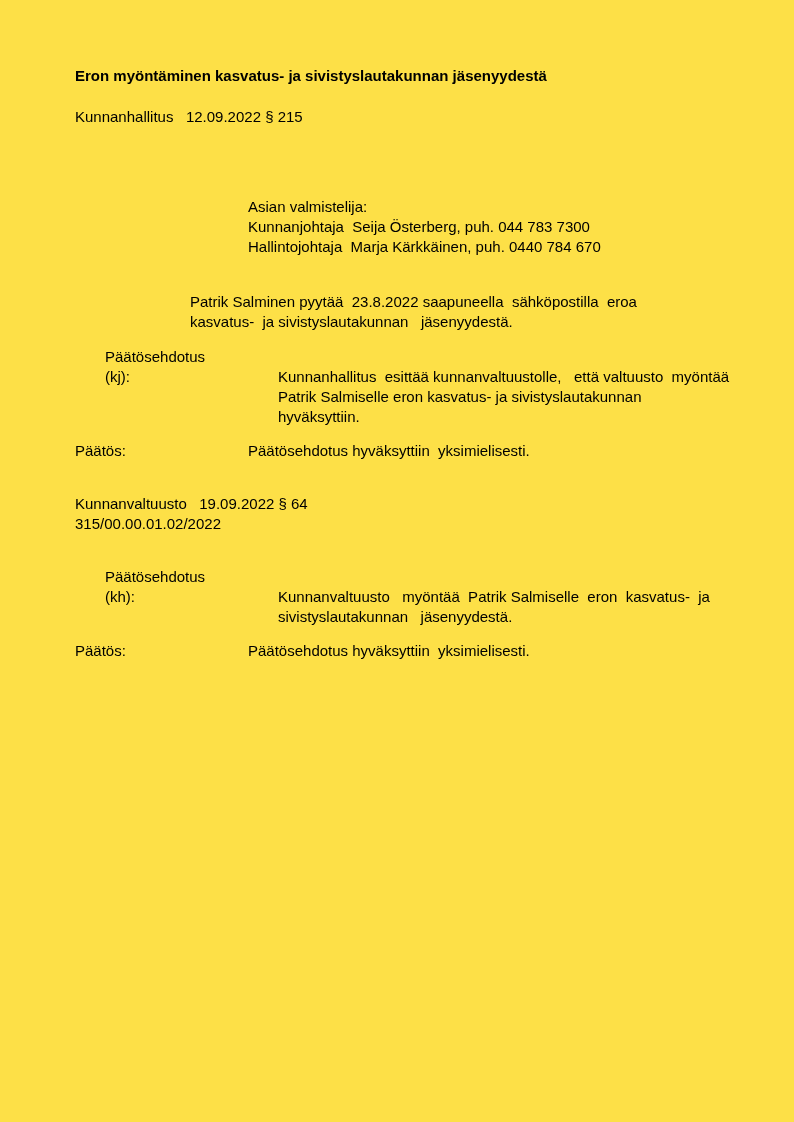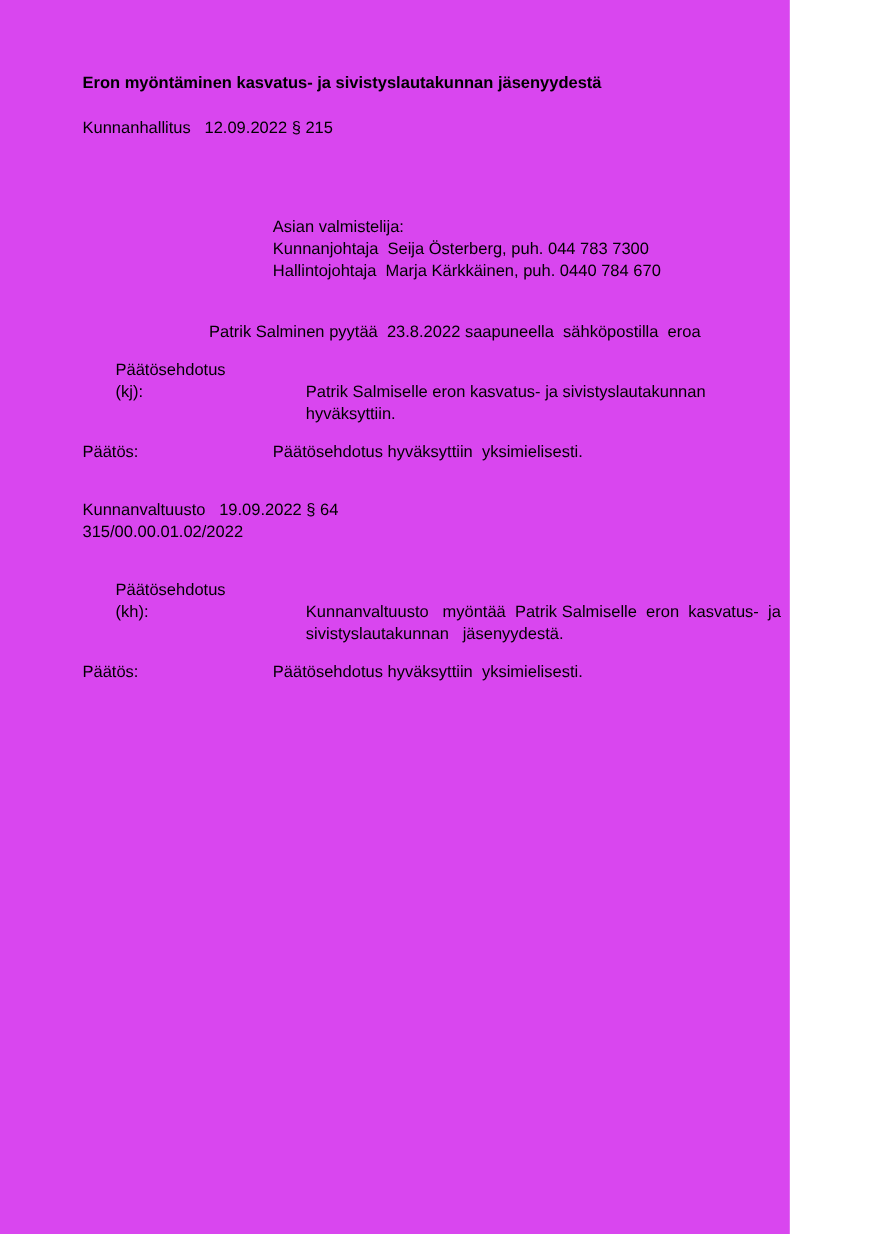--- a/index.html
+++ b/index.html
@@ -10,25 +10,25 @@
   body {
     width: 794px;
     height: 1122px;
     color: #000000;
     font-family: "Liberation Sans", "DejaVu Sans", sans-serif;
     font-size: 15px;
     line-height: 20px;
   }
   .page {
     position: relative;
-    width: 718px;
+    width: 794px;
     height: 1122px;
     box-sizing: border-box;
     padding: 66px 80px 0 75px;
-    background: #d946ef;
+    background: #fde047;
     overflow: hidden;
   }
   .pre { white-space: pre; }
   .doc-title {
     font-weight: bold;
     white-space: pre;
   }
   .meeting-header { margin-top: 21px; }
   .preparers { margin-left: 173px; margin-top: 70px; }
   .background-par { margin-left: 115px; margin-top: 35px; }
@@ -50,28 +50,30 @@
   <div class="meeting-header pre">Kunnanhallitus   12.09.2022 § 215</div>
 
   <div class="preparers">
     <div class="pre">Asian valmistelija:</div>
     <div class="pre">Kunnanjohtaja  Seija Österberg, puh. 044 783 7300</div>
     <div class="pre">Hallintojohtaja  Marja Kärkkäinen, puh. 0440 784 670</div>
   </div>
 
   <div class="background-par">
     <div class="pre">Patrik Salminen pyytää  23.8.2022 saapuneella  sähköpostilla  eroa</div>
+    <div class="pre">kasvatus-  ja sivistyslautakunnan   jäsenyydestä.</div>
   </div>
 
   <div class="proposal-row">
     <div class="label-col">
       <div class="pre">Päätösehdotus</div>
       <div class="pre">(kj):</div>
     </div>
     <div class="content-col offset-one-line">
+      <div class="pre">Kunnanhallitus  esittää kunnanvaltuustolle,   että valtuusto  myöntää</div>
       <div class="pre">Patrik Salmiselle eron kasvatus- ja sivistyslautakunnan</div>
       <div class="pre">hyväksyttiin.</div>
     </div>
   </div>
 
   <div class="decision-row">
     <div class="label-col pre">Päätös:</div>
     <div class="content-col pre">Päätösehdotus hyväksyttiin  yksimielisesti.</div>
   </div>
 

